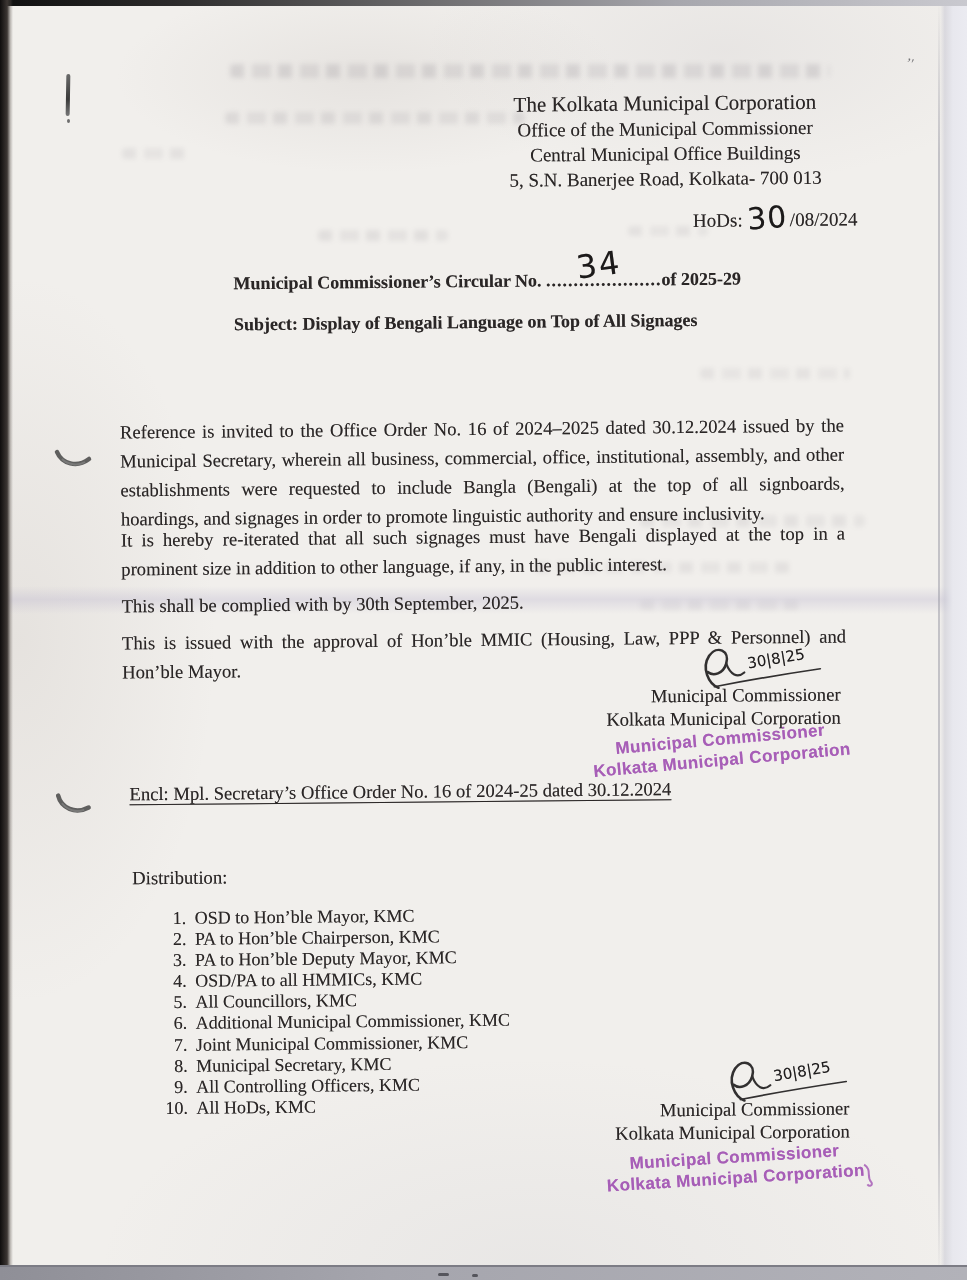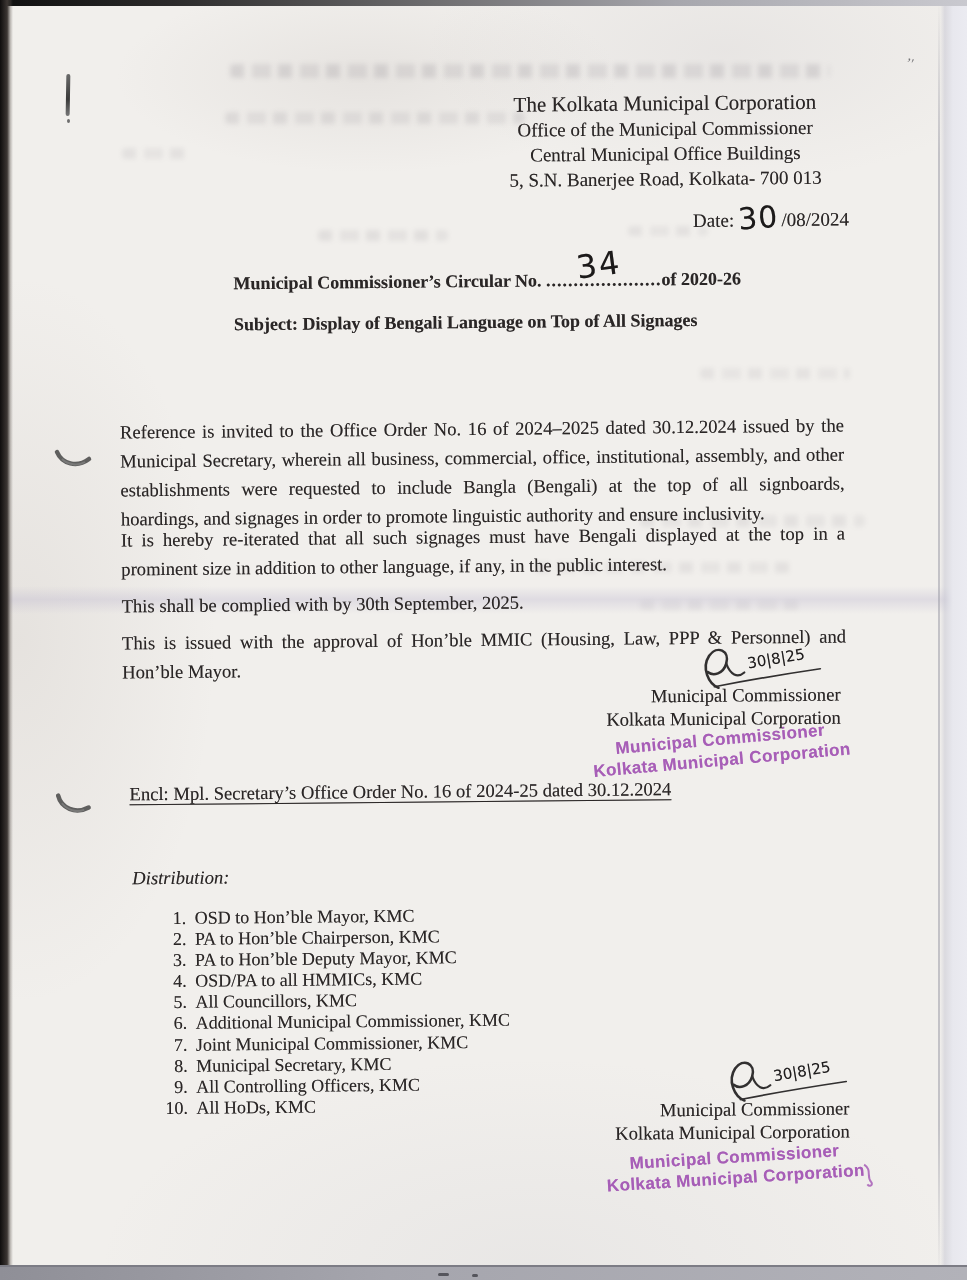--- a/index.html
+++ b/index.html
@@ -51,21 +51,21 @@
   .stamp{font-family:"Liberation Sans",sans-serif;font-weight:bold;color:var(--stamp);
          font-size:17px;line-height:21px;text-align:center;letter-spacing:.4px;opacity:.92;
          text-shadow:0 0 .5px rgba(161,82,179,.6);white-space:nowrap;}
   .stamp-top{top:731px;right:118px;transform:rotate(-4.5deg);}
   .stamp-bot{top:1149px;right:108px;transform:rotate(-3deg);}
   .stamp .squig{position:absolute;right:-13px;bottom:-8px;}
 
   .encl{top:780px;left:128px;font-size:18.6px;text-decoration:underline;text-underline-offset:4px;
         text-decoration-thickness:1.4px;}
 
-  .dist-head{top:864px;left:130px;font-size:18.6px;font-style:italic;}
+  .dist-head{top:864px;left:130px;font-size:18.6px;}
   ol.dist{top:905px;left:156px;margin:0;padding-left:32px;font-size:18px;line-height:21.1px;}
   ol.dist li{margin:0;padding-left:4px;}
 
   
   .fold{top:586px;left:0;right:0;height:28px;
         background:linear-gradient(180deg, rgba(186,180,205,0) 0%, rgba(184,178,204,.32) 48%, rgba(186,180,205,0) 100%);}
   .smudge{filter:blur(2.6px);border-radius:4px;
         background:repeating-linear-gradient(90deg, rgba(122,117,126,.38) 0 14px, rgba(122,117,126,0) 14px 22px, rgba(122,117,126,.3) 22px 41px, rgba(122,117,126,0) 41px 48px);}
   .staple{top:74px;left:66px;width:4px;height:42px;border-radius:2px;
         background:linear-gradient(180deg,#6a6a6a,#3a3a3a 60%,#777);transform:rotate(1deg);}
@@ -118,25 +118,25 @@
   <div class="doc">
 
     <div class="abs header">
       <div class="l1">The Kolkata Municipal Corporation</div>
       <div class="l2">Office of the Municipal Commissioner</div>
       <div class="l2">Central Municipal Office Buildings</div>
       <div class="l2">5, S.N. Banerjee Road, Kolkata- 700 013</div>
     </div>
 
     <div class="abs date-line">
-      <span>Date:</span><span class="hand date-day">30</span><span>/08/2024</span>
+      <span>HoDs:</span><span class="hand date-day">30</span><span>/08/2024</span>
     </div>
 
     <div class="abs circular">
-      <span>Municipal Commissioner’s Circular No. </span><span class="dots-wrap"><span>.....................</span><span class="hand circ-no">34</span></span><span>of 2020-26</span>
+      <span>Municipal Commissioner’s Circular No. </span><span class="dots-wrap"><span>.....................</span><span class="hand circ-no">34</span></span><span>of 2025-29</span>
     </div>
 
     <div class="abs subject">Subject: Display of Bengali Language on Top of All Signages</div>
 
     <p class="abs par p1">Reference is invited to the Office Order No. 16 of 2024–2025 dated 30.12.2024 issued by the Municipal Secretary, wherein all business, commercial, office, institutional, assembly, and other establishments were requested to include Bangla (Bengali) at the top of all signboards, hoardings, and signages in order to promote linguistic authority and ensure inclusivity.</p>
     <p class="abs par p2">It is hereby re-iterated that all such signages must have Bengali displayed at the top in a prominent size in addition to other language, if any, in the public interest.</p>
     <p class="abs par p3">This shall be complied with by 30th September, 2025.</p>
     <p class="abs par p4">This is issued with the approval of Hon’ble MMIC (Housing, Law, PPP &amp; Personnel) and Hon’ble Mayor.</p>
 
     <svg class="abs scribble scr-top" viewBox="0 0 138 50">

